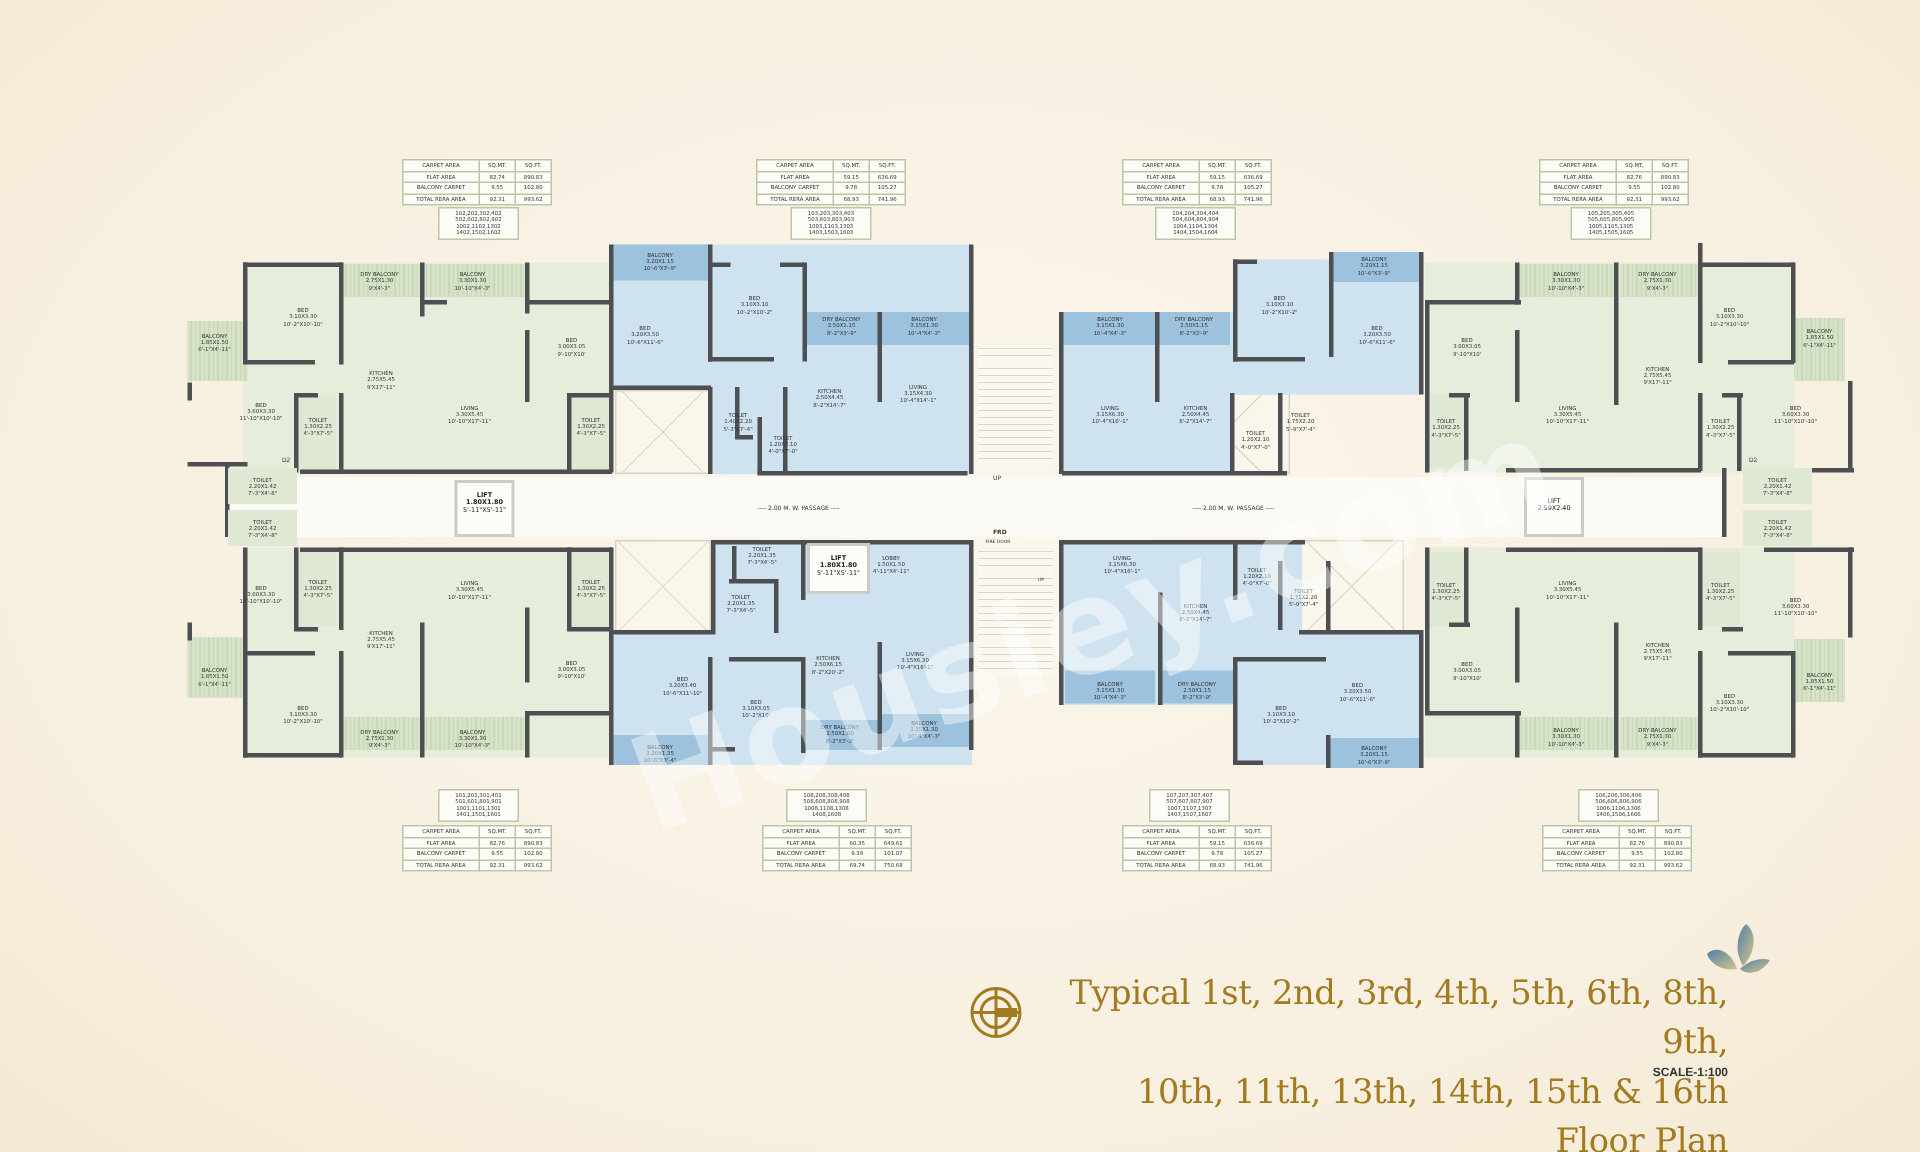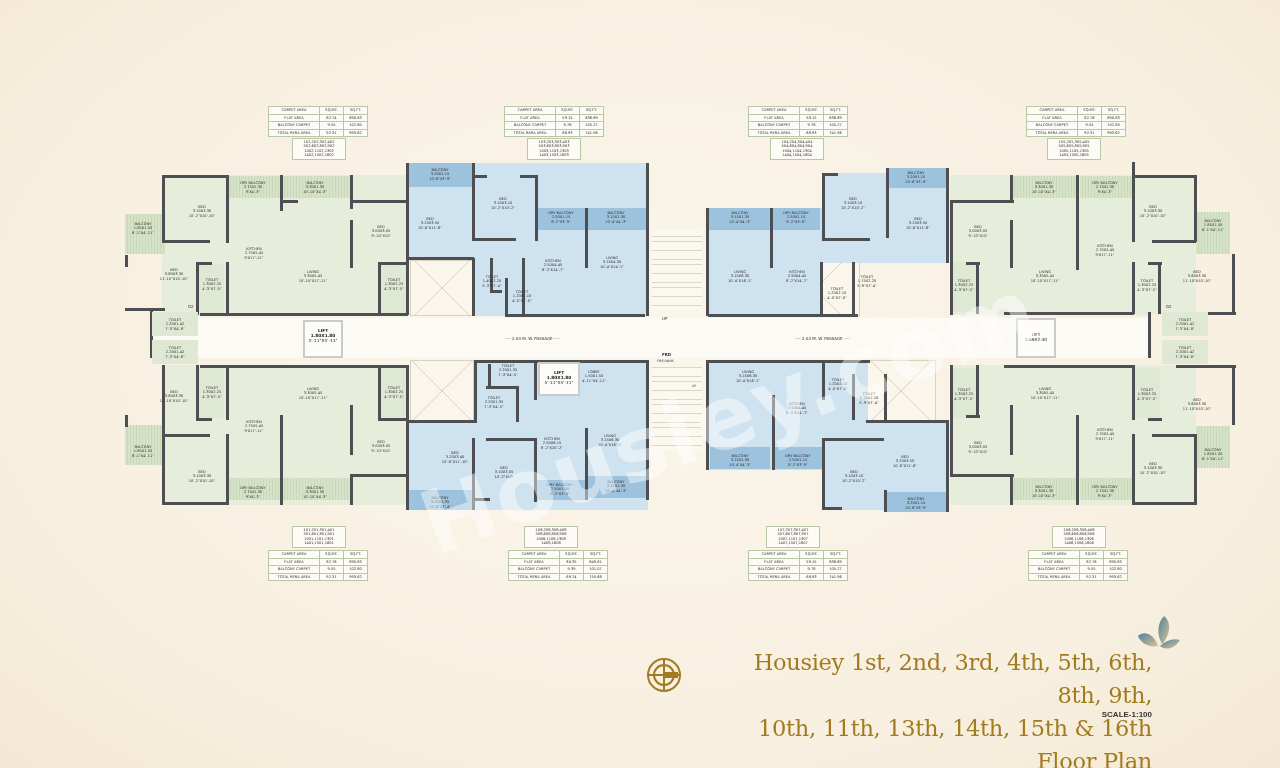--- a/index.html
+++ b/index.html
@@ -939,21 +939,21 @@
   <svg width="36" height="36" viewBox="0 0 36 36">
     <circle cx="18" cy="18" r="16" fill="none" stroke="#a27a1f" stroke-width="2"></circle>
     <circle cx="18" cy="18" r="10" fill="none" stroke="#a27a1f" stroke-width="2"></circle>
     <line x1="2" y1="18" x2="34" y2="18" stroke="#a27a1f" stroke-width="2"></line>
     <line x1="18" y1="2" x2="18" y2="34" stroke="#a27a1f" stroke-width="2"></line>
     <rect x="18" y="15" width="14" height="6" fill="#a27a1f"></rect>
   </svg>
 </div>
 
 <div class="title">
-  <div>Housiey 1st, 2nd, 3rd, 4th, 5th, 6th, 8th, 9th,</div>
+  <div>Typical 1st, 2nd, 3rd, 4th, 5th, 6th, 8th, 9th,</div>
   <div>10th, 11th, 13th, 14th, 15th &amp; 16th Floor Plan</div>
 </div>
 <div class="scale">SCALE-1:100</div>
 
 <div style="position:absolute;left:1134px;top:612px;width:50px;height:50px;">
   <svg width="50" height="50" viewBox="0 0 50 50">
     <defs>
       <linearGradient id="lg1" x1="0" y1="0" x2="1" y2="1">
           <stop offset="0" stop-color="#4f7fa8"></stop>
           <stop offset="1" stop-color="#d8c58a"></stop>

